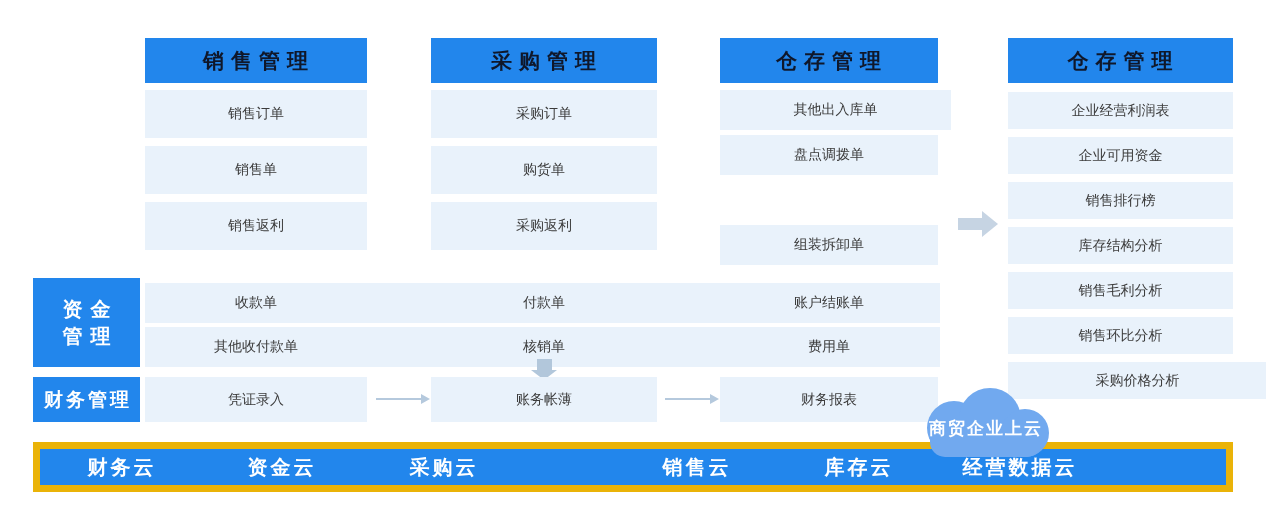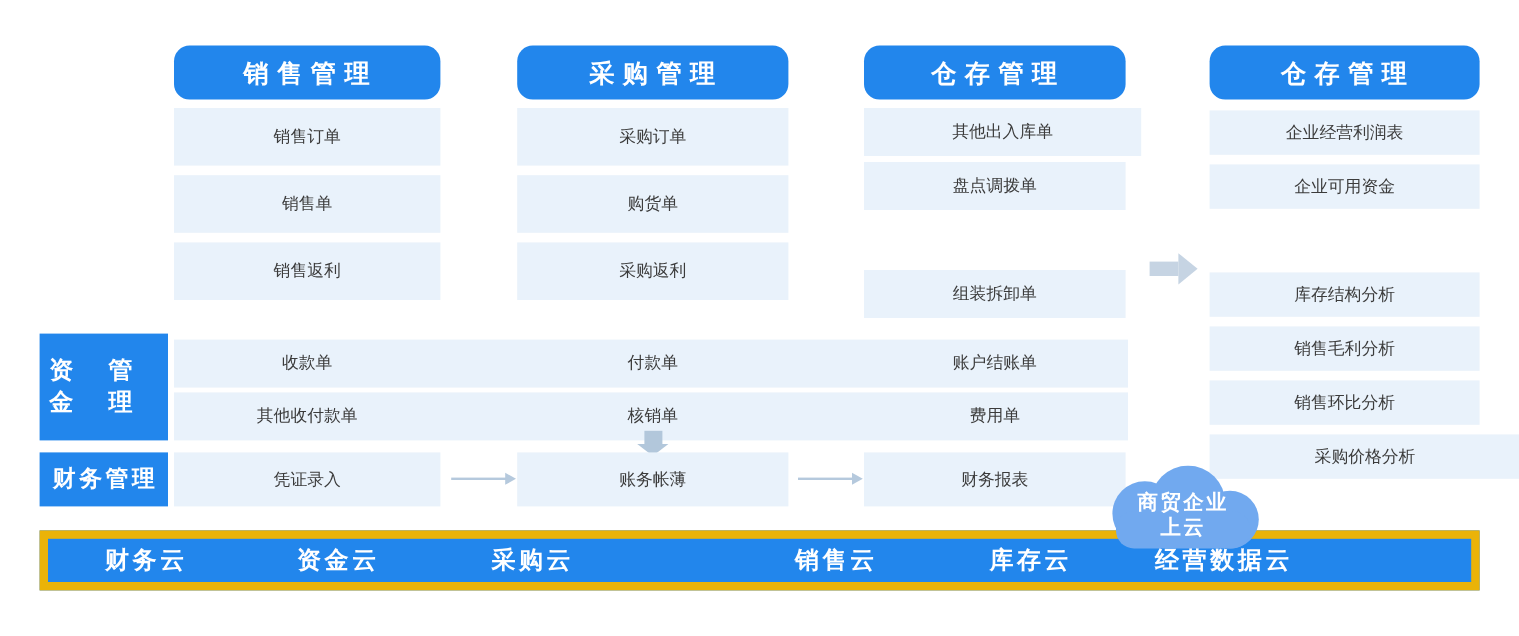--- a/index.html
+++ b/index.html
@@ -1,42 +1,42 @@
 <!DOCTYPE html>
 <html><head>
 <meta charset="utf-8">
 <style>
   html,body{margin:0;padding:0;background:#ffffff;}
   .canvas{position:relative;width:1266px;height:530px;background:#ffffff;overflow:hidden;
           font-family:"Liberation Sans","DejaVu Sans",sans-serif;}
-  .hdr{position:absolute;background:#2286ec;color:#ffffff;font-weight:bold;font-size:21px;
-       letter-spacing:7px;padding-left:6px;display:flex;align-items:center;justify-content:center;box-sizing:border-box;border-radius:13px;}
+  .hdr{position:absolute;background:#2286ec;color:#0f172a;font-weight:bold;font-size:21px;
+       letter-spacing:7px;padding-left:6px;display:flex;align-items:center;justify-content:center;box-sizing:border-box;}
   .item{position:absolute;background:#e9f2fb;color:#3b3b3b;font-size:14px;
         display:flex;align-items:center;justify-content:center;box-sizing:border-box;}
   .blue-box{position:absolute;background:#2286ec;color:#ffffff;font-weight:bold;font-size:20px;
         letter-spacing:8px;padding-left:8px;display:flex;align-items:center;justify-content:center;
-        flex-direction:row;line-height:1.35;box-sizing:border-box;}
+        flex-direction:column;line-height:1.35;box-sizing:border-box;}
   .band{position:absolute;background:#e9f2fb;}
   .bcell{position:absolute;top:0;height:100%;display:flex;align-items:center;justify-content:center;
         color:#3b3b3b;font-size:14px;}
   .thin-arrow{position:absolute;height:2px;background:#b5c9dd;}
   .thin-arrow::after{content:"";position:absolute;right:-8px;top:-4px;width:0;height:0;
         border-left:9px solid #b5c9dd;border-top:5px solid transparent;border-bottom:5px solid transparent;}
   .down-arrow{position:absolute;width:15px;height:11px;background:#b2c7db;}
   .down-arrow::after{content:"";position:absolute;top:11px;left:-6px;width:0;height:0;
         border-top:10px solid #b2c7db;border-left:13px solid transparent;border-right:13px solid transparent;}
   .block-arrow-right{position:absolute;width:24px;height:12px;background:#c6d4e3;}
   .block-arrow-right::after{content:"";position:absolute;left:24px;top:-7px;width:0;height:0;
         border-left:16px solid #c6d4e3;border-top:13px solid transparent;border-bottom:13px solid transparent;}
   .bar{position:absolute;background:#2286ec;border:7px solid #eab308;box-sizing:border-box;}
   .bar-item{position:absolute;top:50%;transform:translate(-50%,-50%);color:#ffffff;
         font-weight:bold;font-size:20px;letter-spacing:3px;white-space:nowrap;}
   .cloud{position:absolute;}
   .cloud svg{position:absolute;left:0;top:0;}
-  .cloud-text{position:absolute;left:0;top:6px;width:100%;height:100%;display:flex;flex-direction:column;
+  .cloud-text{position:absolute;left:0;top:6px;width:100%;height:100%;display:flex;flex-direction:row;
         align-items:center;justify-content:center;color:#ffffff;font-weight:bold;font-size:17px;
         letter-spacing:2px;line-height:1.25;}
 </style>
 </head>
 <body>
 
 <div class="canvas">
 
   <div class="hdr" style="left:145px;top:38px;width:222px;height:45px">销售管理</div>
   <div class="hdr" style="left:431px;top:38px;width:226px;height:45px">采购管理</div>
@@ -50,20 +50,21 @@
   <div class="item" style="left:431px;top:90px;width:226px;height:48px">采购订单</div>
   <div class="item" style="left:431px;top:146px;width:226px;height:48px">购货单</div>
   <div class="item" style="left:431px;top:202px;width:226px;height:48px">采购返利</div>
 
   <div class="item" style="left:720px;top:90px;width:231px;height:40px">其他出入库单</div>
   <div class="item" style="left:720px;top:135px;width:218px;height:40px">盘点调拨单</div>
   <div class="item" style="left:720px;top:225px;width:218px;height:40px">组装拆卸单</div>
 
   <div class="item" style="left:1008px;top:92px;width:225px;height:37px">企业经营利润表</div>
   <div class="item" style="left:1008px;top:137px;width:225px;height:37px">企业可用资金</div>
+  <div class="item" style="left:1008px;top:182px;width:225px;height:37px">销售排行榜</div>
   <div class="item" style="left:1008px;top:227px;width:225px;height:37px">库存结构分析</div>
   <div class="item" style="left:1008px;top:272px;width:225px;height:37px">销售毛利分析</div>
   <div class="item" style="left:1008px;top:317px;width:225px;height:37px">销售环比分析</div>
   <div class="item" style="left:1008px;top:362px;width:259px;height:37px">采购价格分析</div>
 
   <div class="block-arrow-right" style="left:958px;top:218px"></div>
 
   <div class="blue-box" style="left:33px;top:278px;width:107px;height:89px">
     <span>资金</span>
     <span>管理</span>

